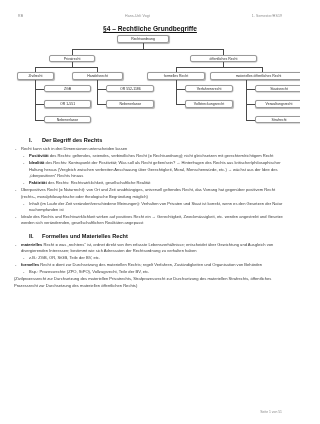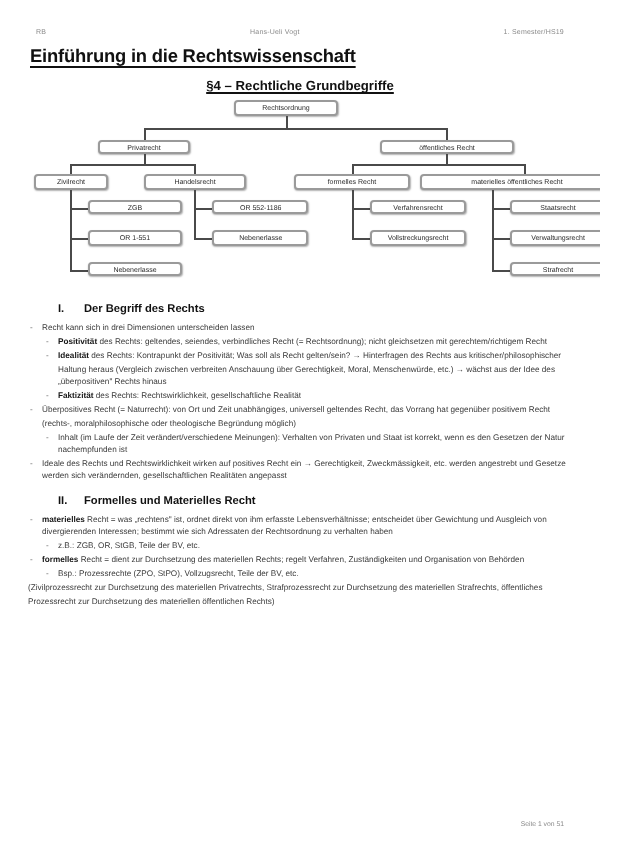--- a/index.html
+++ b/index.html
@@ -157,21 +157,20 @@
 <body>
 
 <div class="page">
 
   <div class="doc-header">
     <span>RB</span>
     <span>Hans-Ueli Vogt</span>
     <span>1. Semester/HS19</span>
   </div>
 
-  <div class="doc-title">Einführung in die Rechtswissenschaft</div>
   <div class="section-title">§4 – Rechtliche Grundbegriffe</div>
 
   <div class="diagram">
 
     <div class="node" style="left:104px; top:0px; width:52px;">Rechtsordnung</div>
 
     <div class="conn v" style="left:129.7px; top:7.5px; height:6px;"></div>
     <div class="conn h" style="left:59px; top:13.5px; width:152px;"></div>
     <div class="conn v" style="left:59px; top:13.5px; height:6px;"></div>
     <div class="conn v" style="left:210.4px; top:13.5px; height:6px;"></div>

